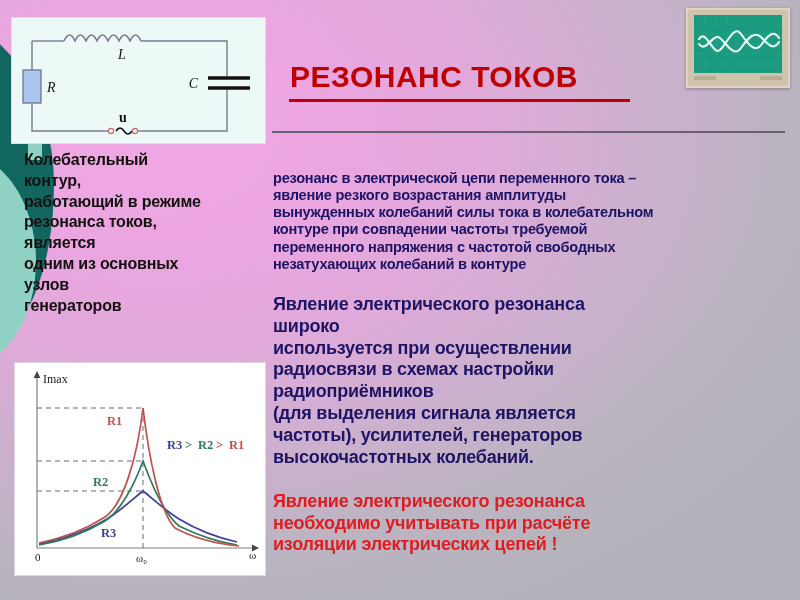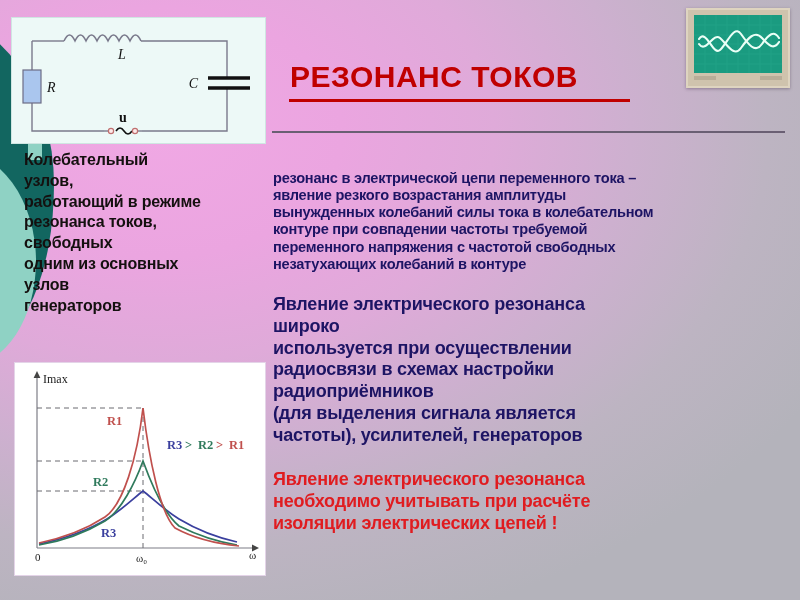--- a/index.html
+++ b/index.html
@@ -132,24 +132,24 @@
 
       <text x="110" y="41" font-family="Liberation Serif, serif" font-size="14" font-style="italic" fill="#111" text-anchor="middle">L</text>
       <text x="35" y="74" font-family="Liberation Serif, serif" font-size="14" font-style="italic" fill="#111">R</text>
       <text x="186" y="70" font-family="Liberation Serif, serif" font-size="14" font-style="italic" fill="#111" text-anchor="end">C</text>
       <text x="111" y="104" font-family="Liberation Serif, serif" font-size="14" font-weight="bold" fill="#111" text-anchor="middle">u</text>
     </svg>
   </div>
 
   <div id="left-text">
     <span class="ln">Колебательный</span>
-    <span class="ln">узлов,</span>
+    <span class="ln">контур,</span>
     <span class="ln">работающий в режиме</span>
     <span class="ln">резонанса токов,</span>
-    <span class="ln">свободных</span>
+    <span class="ln">является</span>
     <span class="ln">одним из основных</span>
     <span class="ln">узлов</span>
     <span class="ln">генераторов</span>
   </div>
 
   <div id="chart-box">
     <svg viewBox="0 0 250 212" xmlns="http://www.w3.org/2000/svg">
 
       <g stroke="#7d7d86" stroke-width="1.2" fill="none">
         <path d="M22 14 V185"></path>
@@ -227,20 +227,21 @@
     </div>
 
     <div class="para p-use">
       <span class="ln">Явление электрического резонанса</span>
       <span class="ln">широко</span>
       <span class="ln">используется при осуществлении</span>
       <span class="ln">радиосвязи в схемах настройки</span>
       <span class="ln">радиоприёмников</span>
       <span class="ln">(для выделения сигнала является</span>
       <span class="ln">частоты), усилителей, генераторов</span>
+      <span class="ln">высокочастотных колебаний.</span>
     </div>
 
     <div class="para p-warn">
       <span class="ln">Явление электрического резонанса</span>
       <span class="ln">необходимо учитывать при расчёте</span>
       <span class="ln">изоляции электрических цепей !</span>
     </div>
 
   </div>
 

